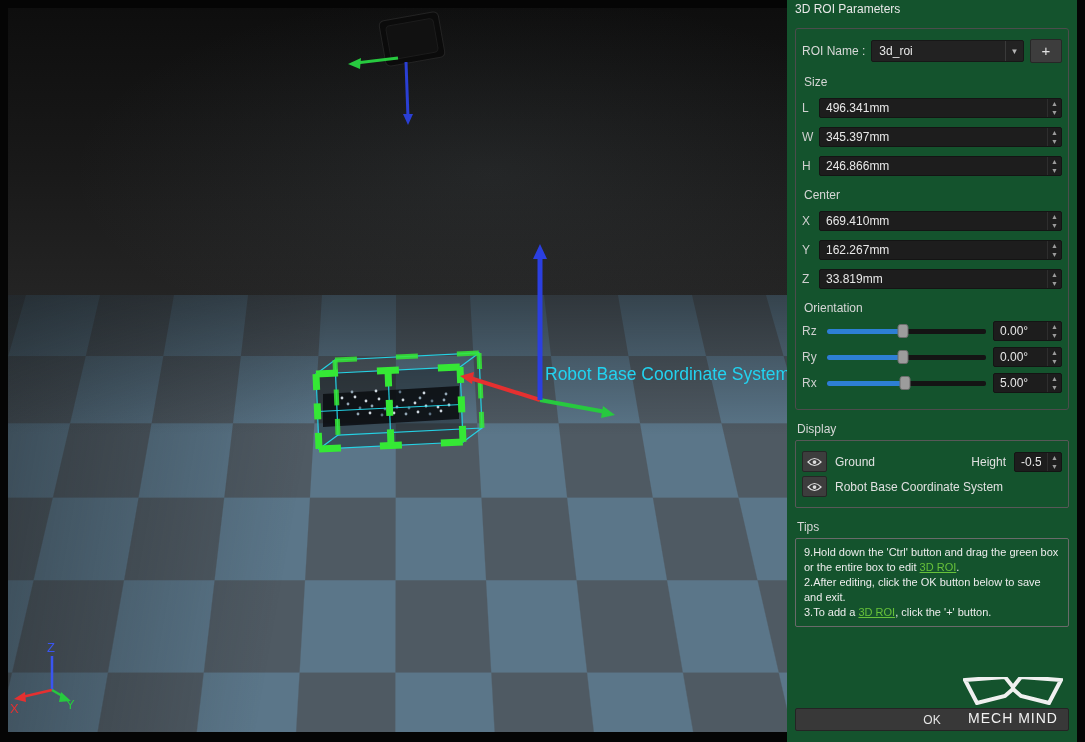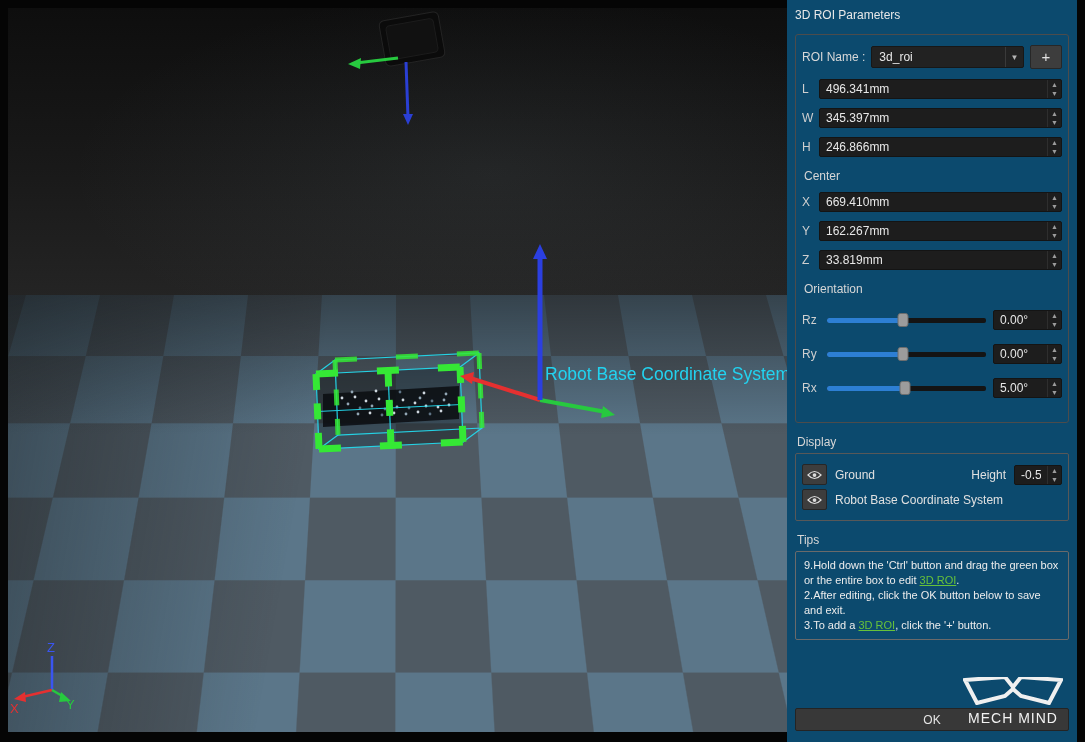--- a/index.html
+++ b/index.html
@@ -24,22 +24,22 @@
   }
   .floor-shade { position: absolute; inset: 0; pointer-events: none;
     background:
       linear-gradient(to bottom, rgba(22,25,27,.55), rgba(22,25,27,0) 32%),
       linear-gradient(100deg, rgba(18,22,24,.45), rgba(18,22,24,0) 38%);
   }
   .vp-svg { position: absolute; inset: 0; }
   .vp-svg text { font-family: "Liberation Sans", sans-serif; }
 
   
-  .panel { position: relative; width: 290px; height: 742px; background: #0c4a6e;
-    padding: 6px 8px; color: #dcdcdc; font-size: 12px; flex-shrink: 0; }
+  .panel { position: relative; width: 290px; height: 742px; background: #14532d;
+    padding: 0 8px; color: #dcdcdc; font-size: 12px; flex-shrink: 0; }
   .panel-title { margin: 2px 0 12px 0; color: #e8e8e8; }
   .group { border: 1px solid #4c4c4c; border-radius: 3px; padding: 8px 6px 10px 6px; }
   .roi-row { display: flex; align-items: center; gap: 6px; margin: 2px 0 10px 0; }
   .roi-label { white-space: nowrap; color: #d8d8d8; }
   .combo { flex: 1; height: 22px; background: #222; border: 1px solid #171717; border-radius: 2px;
     display: flex; align-items: center; padding-left: 7px; cursor: pointer; }
   .combo-val { flex: 1; color: #e8e8e8; }
   .combo-arrow { width: 18px; height: 100%; border-left: 1px solid #3a3a3a; color: #b5b5b5;
     font-size: 8px; display: flex; align-items: center; justify-content: center; }
   .plus-btn { width: 32px; height: 24px; background: #3d3d3d; border: 1px solid #272727; border-radius: 2px;
@@ -47,21 +47,21 @@
   .sec { margin: 12px 0 4px 2px; color: #d6d6d6; }
   .frow { display: flex; align-items: center; margin: 9px 0; }
   .flabel { width: 17px; color: #cfcfcf; }
   .spinbox { flex: 1; display: flex; align-items: stretch; background: #1d1d1d;
     border: 1px solid #141414; border-radius: 2px; height: 20px; }
   .spinbox input { flex: 1; min-width: 0; background: transparent; border: 0; color: #e8e8e8;
     font-size: 12px; padding: 0 6px; outline: none; font-family: "Liberation Sans", sans-serif; }
   .spin { width: 14px; display: flex; flex-direction: column; border-left: 1px solid #2e2e2e; }
   .spin span { flex: 1; font-size: 7px; line-height: 9px; text-align: center; color: #9c9c9c; cursor: pointer; }
 
-  .srow { display: flex; align-items: center; margin: 14px 0; gap: 7px; }
+  .srow { display: flex; align-items: center; margin: 6px 0; gap: 7px; }
   .slabel { width: 18px; color: #cfcfcf; }
   .slider { flex: 1; height: 5px; background: #141414; border-radius: 2px; position: relative; cursor: pointer; }
   .fill { position: absolute; left: 0; top: 0; bottom: 0; background: #2d7fd4; border-radius: 2px; }
   .knob { position: absolute; top: 50%; transform: translate(-50%,-50%); width: 11px; height: 14px;
     background: #9c9c9c; border: 1px solid #6d6d6d; border-radius: 3px; cursor: pointer; }
   .sval { width: 69px; flex: none; }
 
   .dgroup { border: 1px solid #585858; border-radius: 2px; padding: 6px; margin-top: 4px; }
   .drow { display: flex; align-items: center; gap: 8px; margin: 4px 0; }
   .eye-btn { width: 25px; height: 21px; background: #3d3d3d; border: 1px solid #262626; border-radius: 2px;
@@ -197,20 +197,21 @@
     <div class="group">
       <div class="roi-row">
         <span class="roi-label">ROI Name :</span>
         <div class="combo">
           <span class="combo-val">3d_roi</span>
           <span class="combo-arrow">▼</span>
         </div>
         <div class="plus-btn">+</div>
       </div>
 
+      <div class="sec">Size</div>
       <div class="frow">
         <span class="flabel">L</span>
         <div class="spinbox">
           <input value="496.341mm" style="">
           <div class="spin">
               <span>▲</span>
               <span>▼</span>
             </div>
         </div>
       </div>

